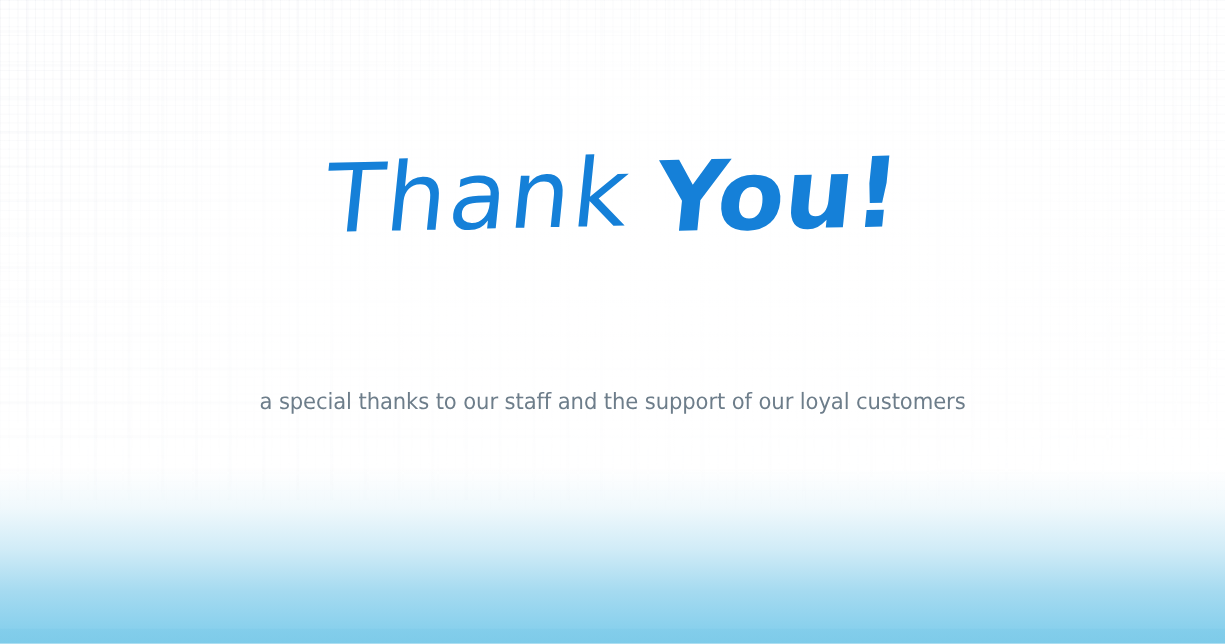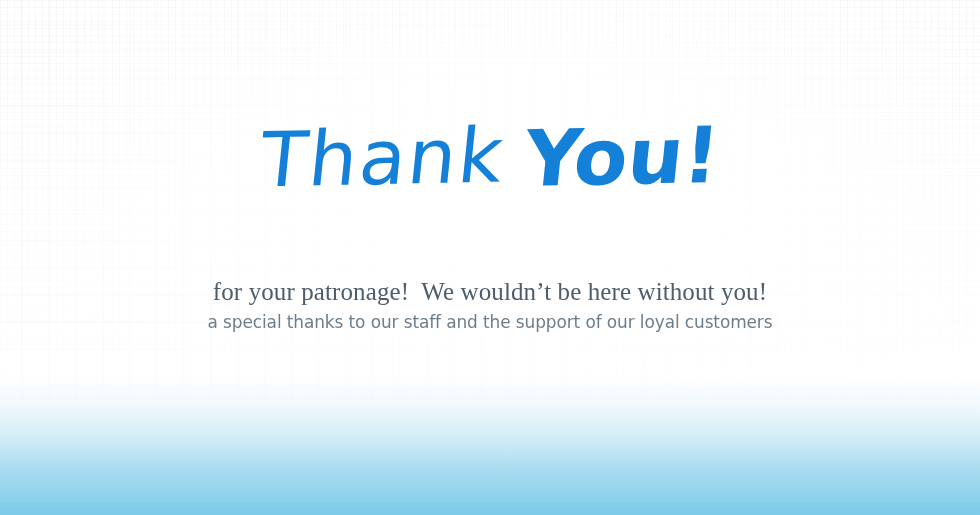--- a/index.html
+++ b/index.html
@@ -175,18 +175,17 @@
   <div class="bg-haze"></div>
   <div class="bg-blue-wash"></div>
   <div class="bg-blue-foot"></div>
 
   <div class="content">
 
     <div class="headline">
       <span class="word-thank">Thank</span><span class="word-you">You!</span>
     </div>
 
-    <div class="subline-primary">for your patronage!  We wouldn’t be here without you!</div>
 
     <div class="subline-secondary">a special thanks to our staff and the support of our loyal customers</div>
 
   </div>
 </div>
 
 </body></html>

